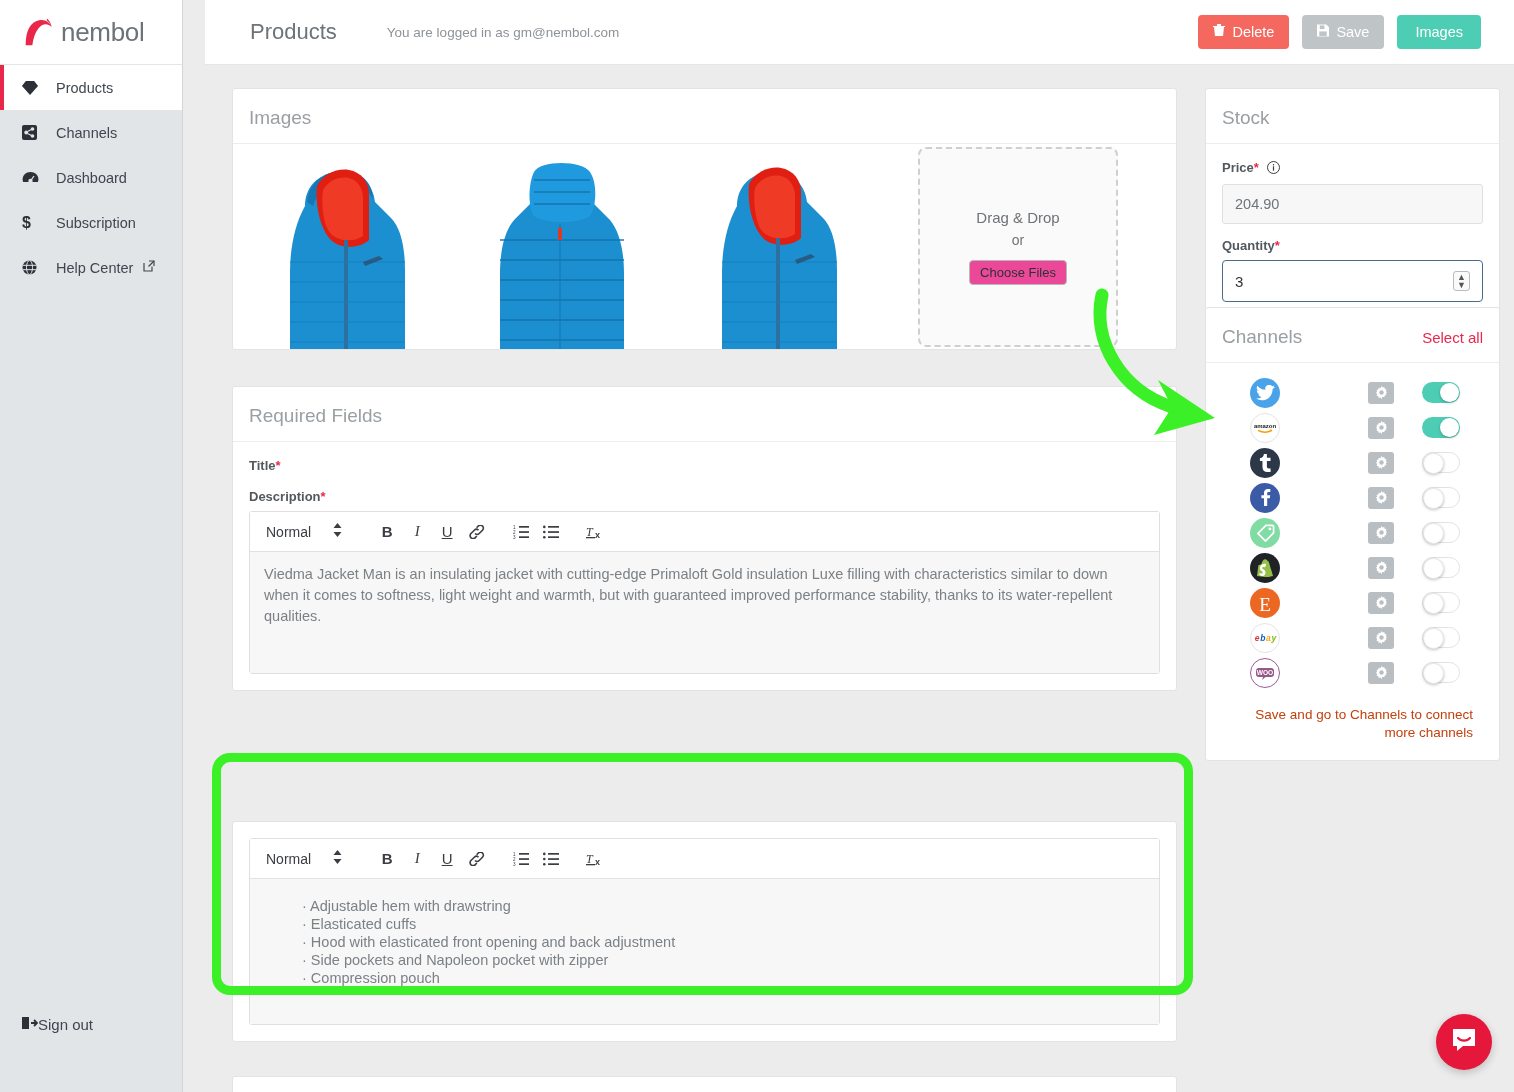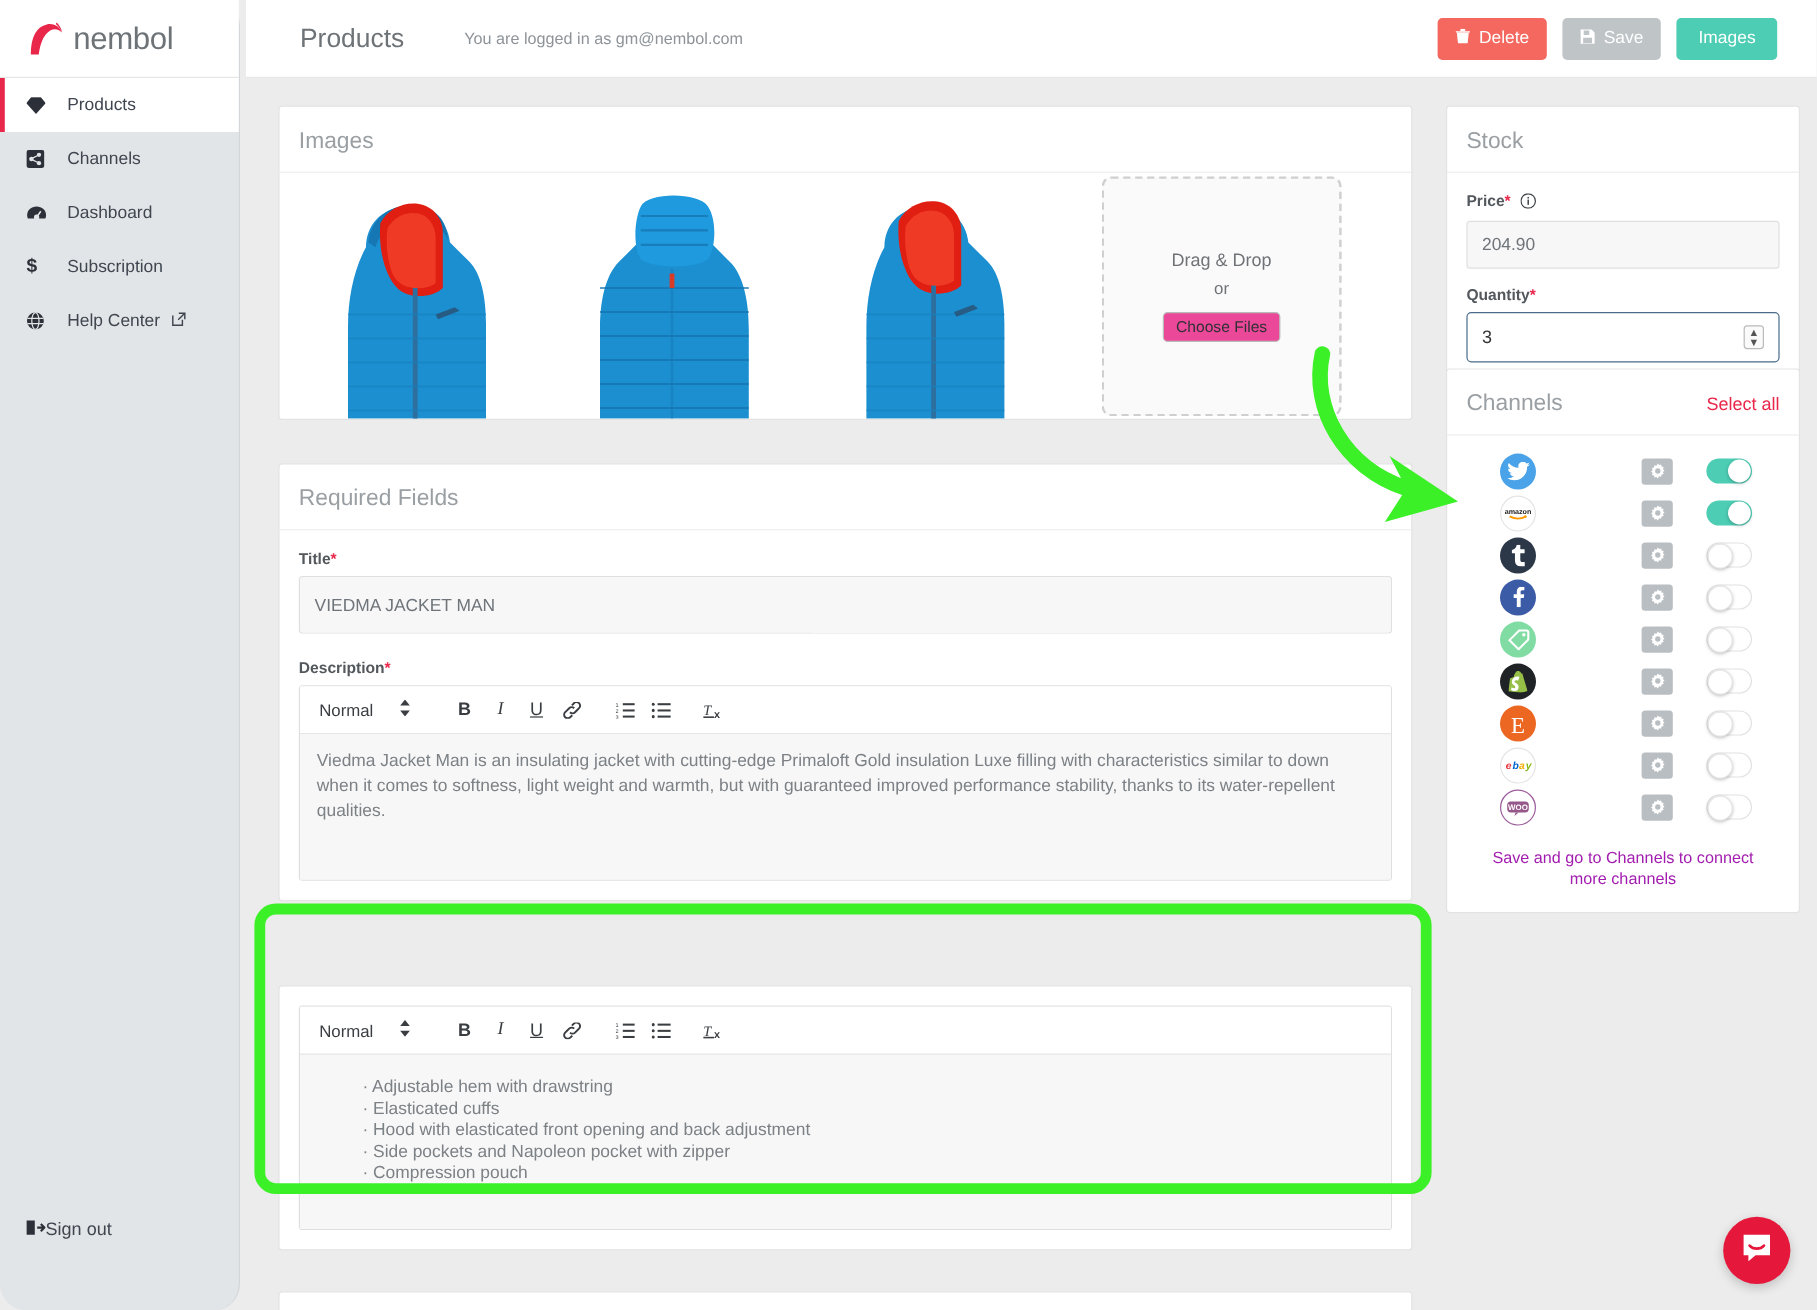--- a/index.html
+++ b/index.html
@@ -7,24 +7,23 @@
   body {
     width:1514px; height:1092px;
     font-family:"Liberation Sans", sans-serif;
     background:#ececec;
     overflow:hidden;
     position:relative;
   }
 
   
   #sidebar {
-    position:absolute; left:0; top:0; width:200px; height:1092px;
+    position:absolute; left:0; top:0; width:183px; height:1092px;
     background:#e2e5e7;
     border-right:1px solid #d2d6d9;
-    border-radius:22px;
   }
   #brand {
     height:65px; background:#ffffff; display:flex; align-items:center;
     padding-left:22px; border-bottom:1px solid #e6e6e6;
   }
   #brand .logo-mark { width:34px; height:30px; margin-right:5px; }
   #brand .logo-text { font-size:26px; color:#6d7377; letter-spacing:-0.3px; }
 
   .nav-item {
     height:45px; display:flex; align-items:center; padding-left:22px;
@@ -152,21 +151,21 @@
     cursor:pointer; flex:0 0 auto;
   }
   .toggle { width:38px; height:21px; border-radius:11px; margin-left:28px; position:relative;
             cursor:pointer; flex:0 0 auto; }
   .toggle.on { background:#4dcdb4; }
   .toggle.off { background:#fff; border:1px solid #e2e2e2; }
   .toggle .knob { position:absolute; top:1px; width:19px; height:19px; border-radius:50%;
                   background:#fff; box-shadow:0 1px 3px rgba(0,0,0,.25); }
   .toggle.on .knob { right:1px; }
   .toggle.off .knob { left:0px; top:0px; width:21px; height:21px; border:1px solid #e6e6e6; }
-  .ch-footer { text-align:center; font-size:13.5px; color:#a21caf; line-height:18px;
+  .ch-footer { text-align:right; font-size:13.5px; color:#c2410c; line-height:18px;
                padding:10px 26px 18px; }
 
   
   #green-box {
     position:absolute; left:212px; top:753px; width:981px; height:242px;
     border:9px solid #3cf028; border-radius:18px; pointer-events:none; z-index:40;
   }
   #green-arrow { position:absolute; left:1080px; top:285px; width:190px; height:165px; z-index:41; pointer-events:none; }
 
   
@@ -341,21 +340,20 @@
     </div>
   </div>
 
   <div class="card" id="req-card">
     <div class="card-head">Required Fields</div>
     <div class="fld-wrap">
 
       <div class="fld-label">
         <span>Title</span><span class="req-star">*</span>
       </div>
-      <textarea class="txtinput" id="title-input" style="">VIEDMA JACKET MAN</textarea>
 
       <div class="fld-label" style="margin-top:16px;">
         <span>Description</span><span class="req-star">*</span>
       </div>
 
       <div class="editor">
         <div class="editor-toolbar">
           <span class="tb-sel">
             <span>Normal</span>
             <span>

